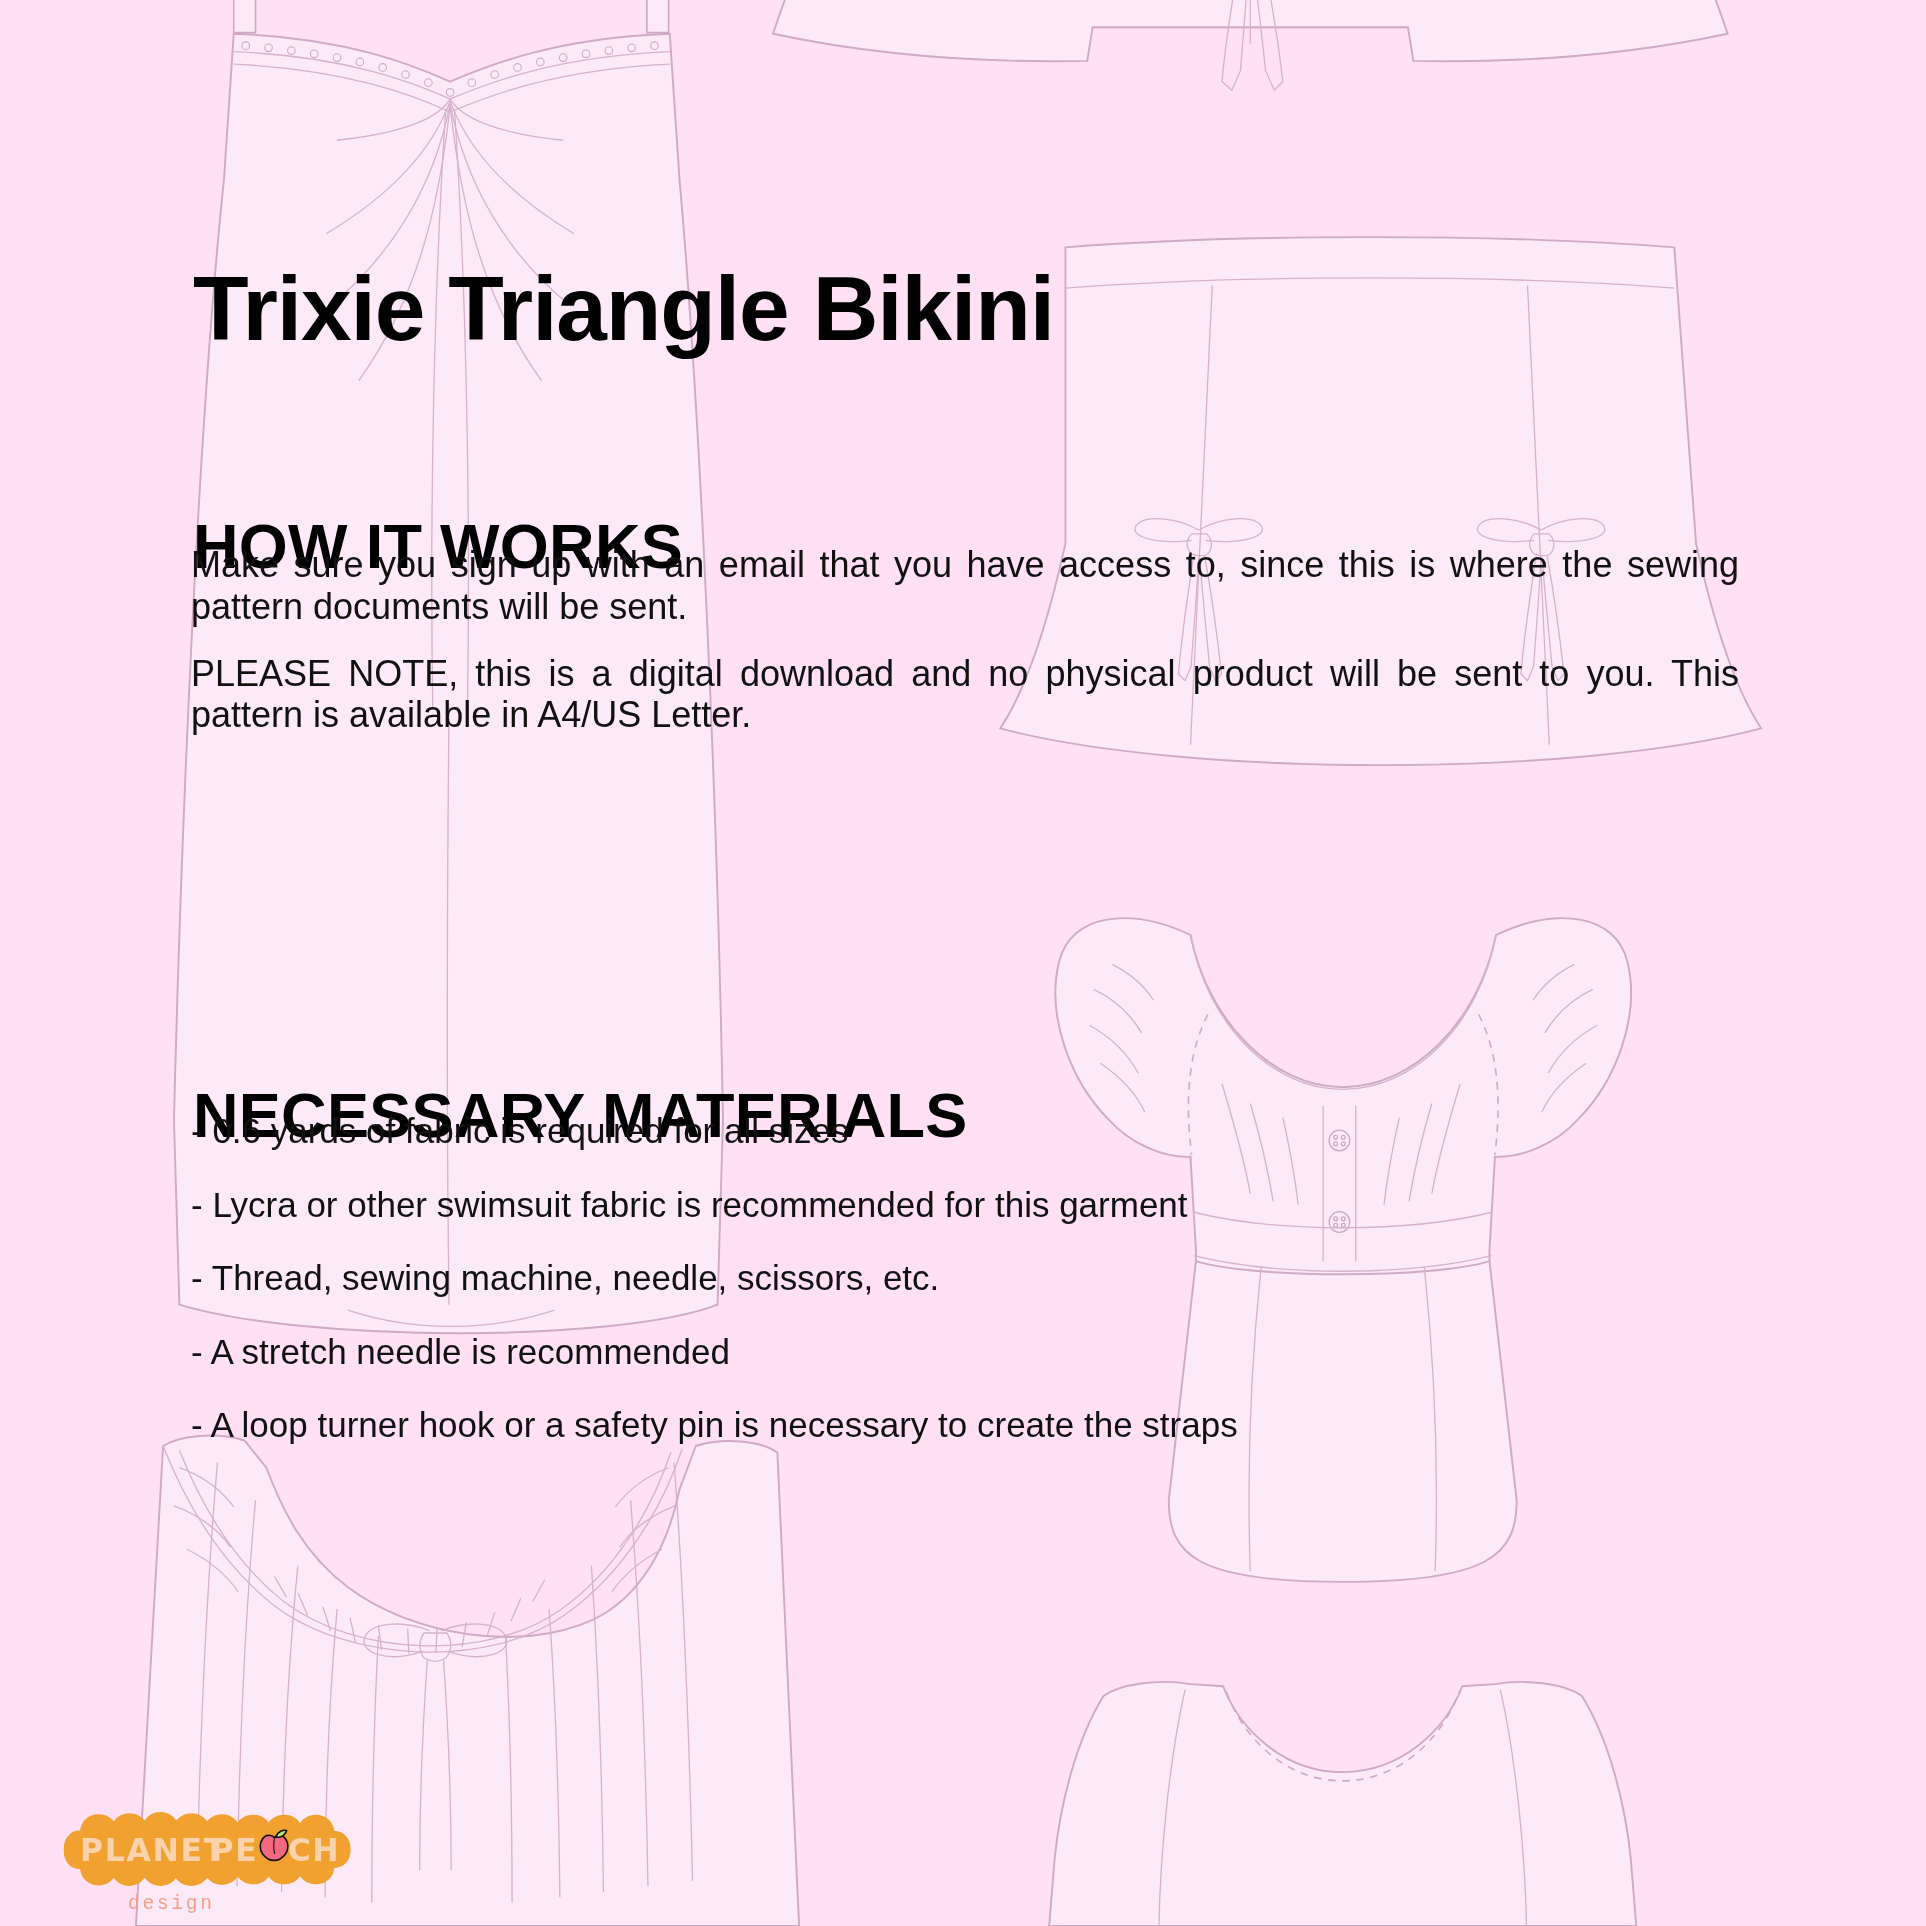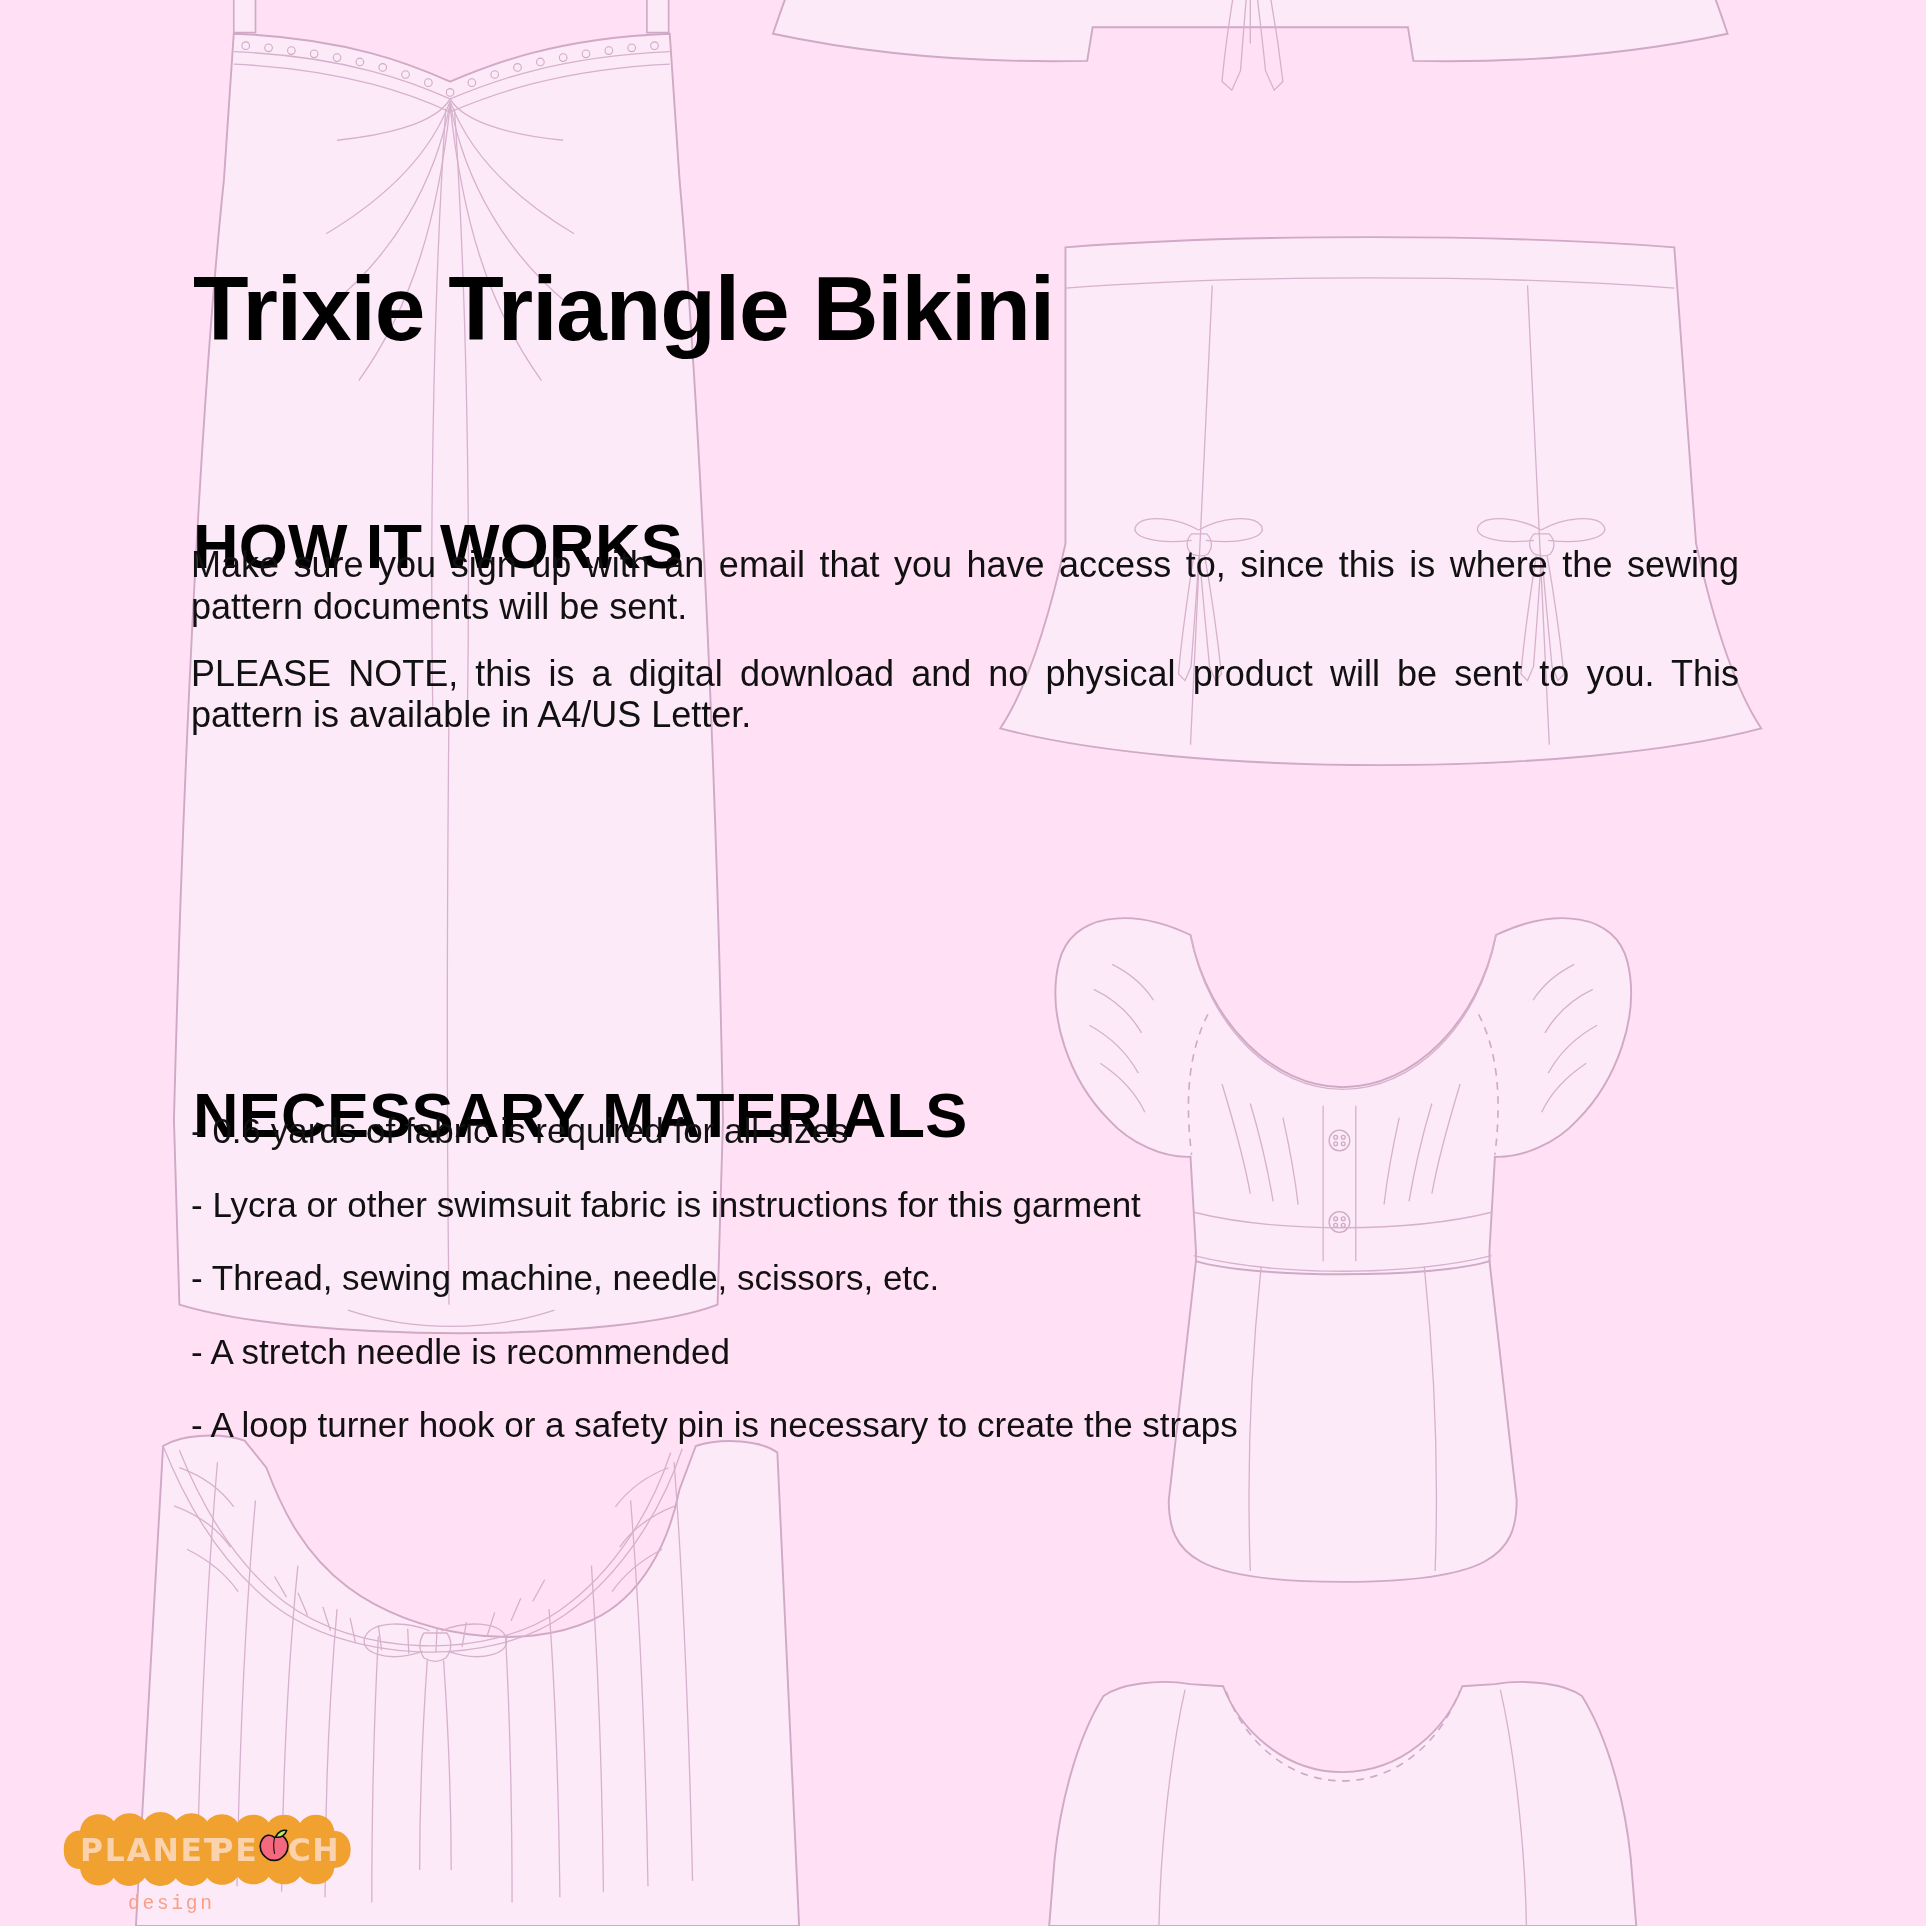--- a/index.html
+++ b/index.html
@@ -395,21 +395,21 @@
 
     <div class="para-block" id="how-paras">
       <p class="para">Make sure you sign up with an email that you have access to, since this is where the sewing pattern documents will be sent.</p>
       <p class="para">PLEASE NOTE, this is a digital download and no physical product will be sent to you. This pattern is available in A4/US Letter.</p>
     </div>
 
     <h2 class="section-head" id="mat-head">NECESSARY MATERIALS</h2>
 
     <ul class="mat-list">
       <li class="mat-item">- 0.6 yards of fabric is required for all sizes</li>
-      <li class="mat-item">- Lycra or other swimsuit fabric is instructions for this garment</li>
+      <li class="mat-item">- Lycra or other swimsuit fabric is recommended for this garment</li>
       <li class="mat-item">- Thread, sewing machine, needle, scissors, etc.</li>
       <li class="mat-item">- A stretch needle is recommended</li>
       <li class="mat-item">- A loop turner hook or a safety pin is necessary to create the straps</li>
     </ul>
 
 
     <div id="logo">
       <svg class="logo-svg" width="326" height="82" viewBox="0 0 600 150">
         <g>
           <path fill="#f0a12f" d="M18 75

